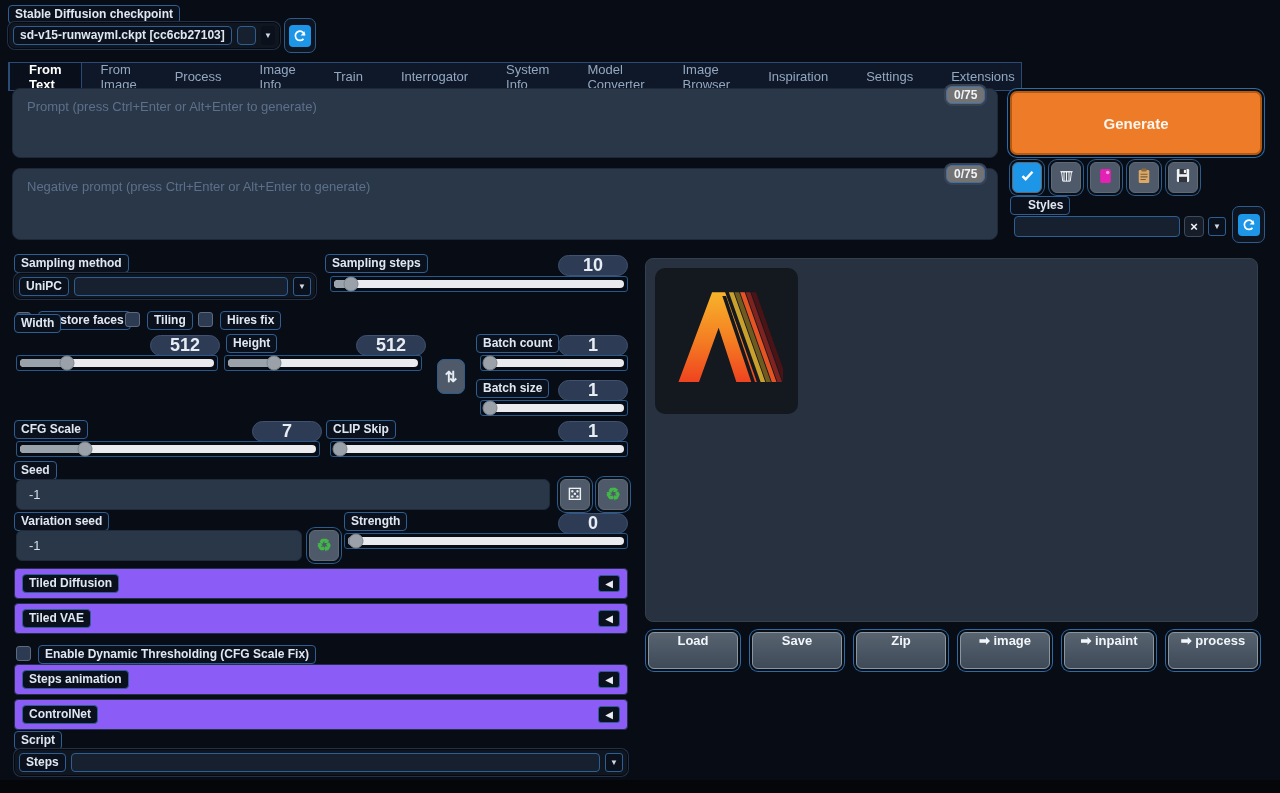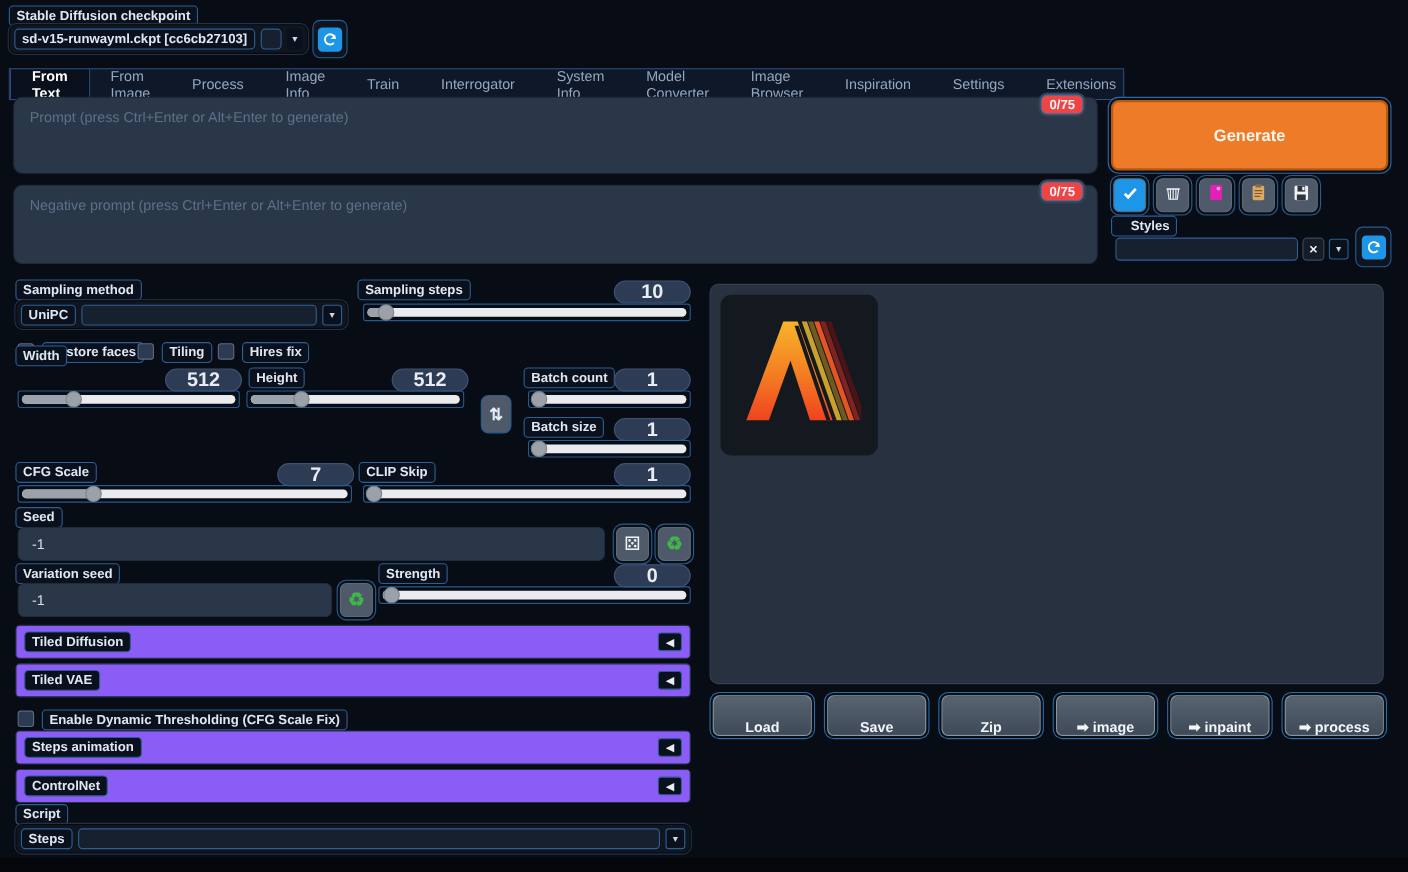--- a/index.html
+++ b/index.html
@@ -30,30 +30,30 @@
   .tri-btn { border:1px solid #2e5f94; border-radius:3px; color:#e8edf4; width:22px; height:17px;
              display:flex; align-items:center; justify-content:center; font-size:10px; background:#0b111c; }
   .btn-util { width:30px; height:31px; background:#4e5a69; border:1px solid #5d6977; border-radius:6px;
               display:flex; align-items:center; justify-content:center;
               box-shadow:0 0 0 2px #0a0e15, 0 0 0 3px #2b5c8f; }
   .blue-frame { background:#0e1520; border:1px solid #2b5c8f; border-radius:7px;
                 display:flex; align-items:center; justify-content:center; }
   .blue-sq { background:#1d96e8; border-radius:4px; width:22px; height:22px;
              display:flex; align-items:center; justify-content:center; }
   .gray-btn { background:linear-gradient(#57636f,#3e4a58); border:1px solid #8a95a1; border-radius:6px;
-              color:#f2f6fa; font-weight:700; font-size:13px; display:flex; align-items:flex-end;
+              color:#f2f6fa; font-weight:700; font-size:13px; display:flex; align-items:flex-start;
               justify-content:center; width:90px; height:37px;
               box-shadow:0 0 0 2px #0a0e15, 0 0 0 3px #2d6aa6; }
   textarea {
     position:absolute; background:#2a3749; border:1px solid #1e2837; border-radius:8px;
     color:#d7dfe9; font-size:13px; padding:10px 14px; resize:none; outline:none;
     font-family:"Liberation Sans", sans-serif;
   }
   textarea::placeholder { color:#5d7089; }
-  .counter-badge { position:absolute; background:#ef4444; border:1px solid #3e70a8; border-radius:6px;
+  .counter-badge { position:absolute; background:#737373; border:1px solid #3e70a8; border-radius:6px;
                    box-shadow:0 0 0 2px #3a4250; color:#f0f4f8; font-size:12px; font-weight:700;
                    padding:1px 7px; z-index:5;text-align:center; }
   .seed-input { position:absolute; background:#2a3749; border:1px solid #1f2a3a; border-radius:6px;
                 color:#d7dfe9; font-size:13px; padding:0 12px; outline:none; height:31px;
                 font-family:"Liberation Sans", sans-serif; width:100%; }
   .caret-box { border:1px solid #2e5f94; border-radius:3px; width:18px; height:19px;
                display:flex; align-items:center; justify-content:center; color:#cfd8e4;
                font-size:8px; background:#0b111c; }
   .dropdown { position:absolute; background:#10161f; border:1px solid #060a10; border-radius:7px;
               display:flex; align-items:center; padding:2px 4px;

